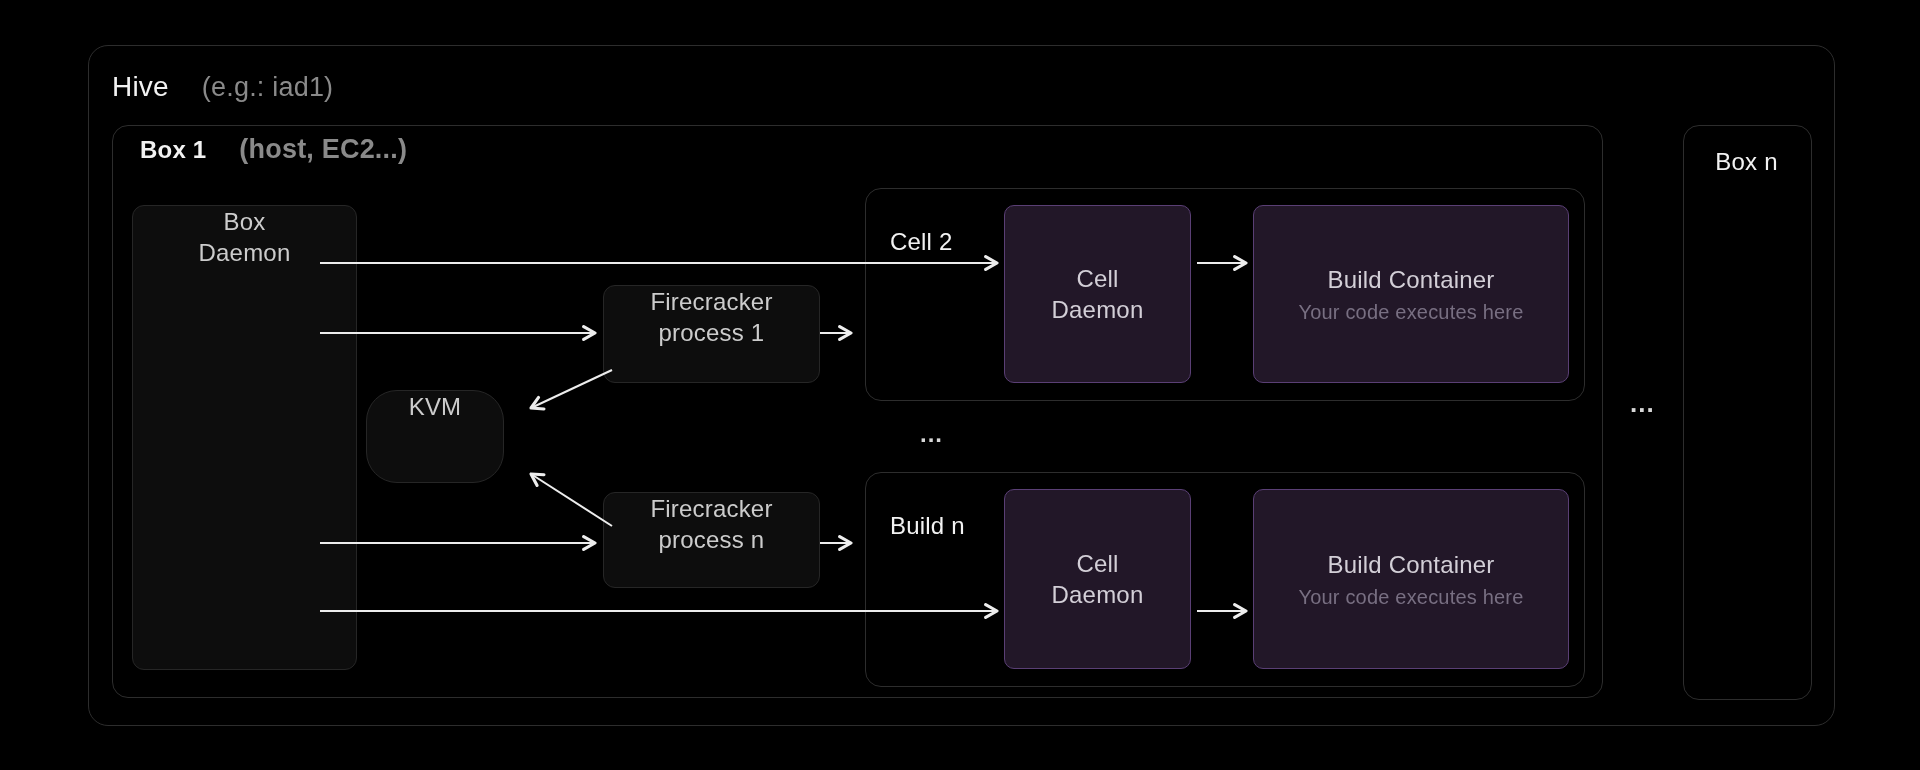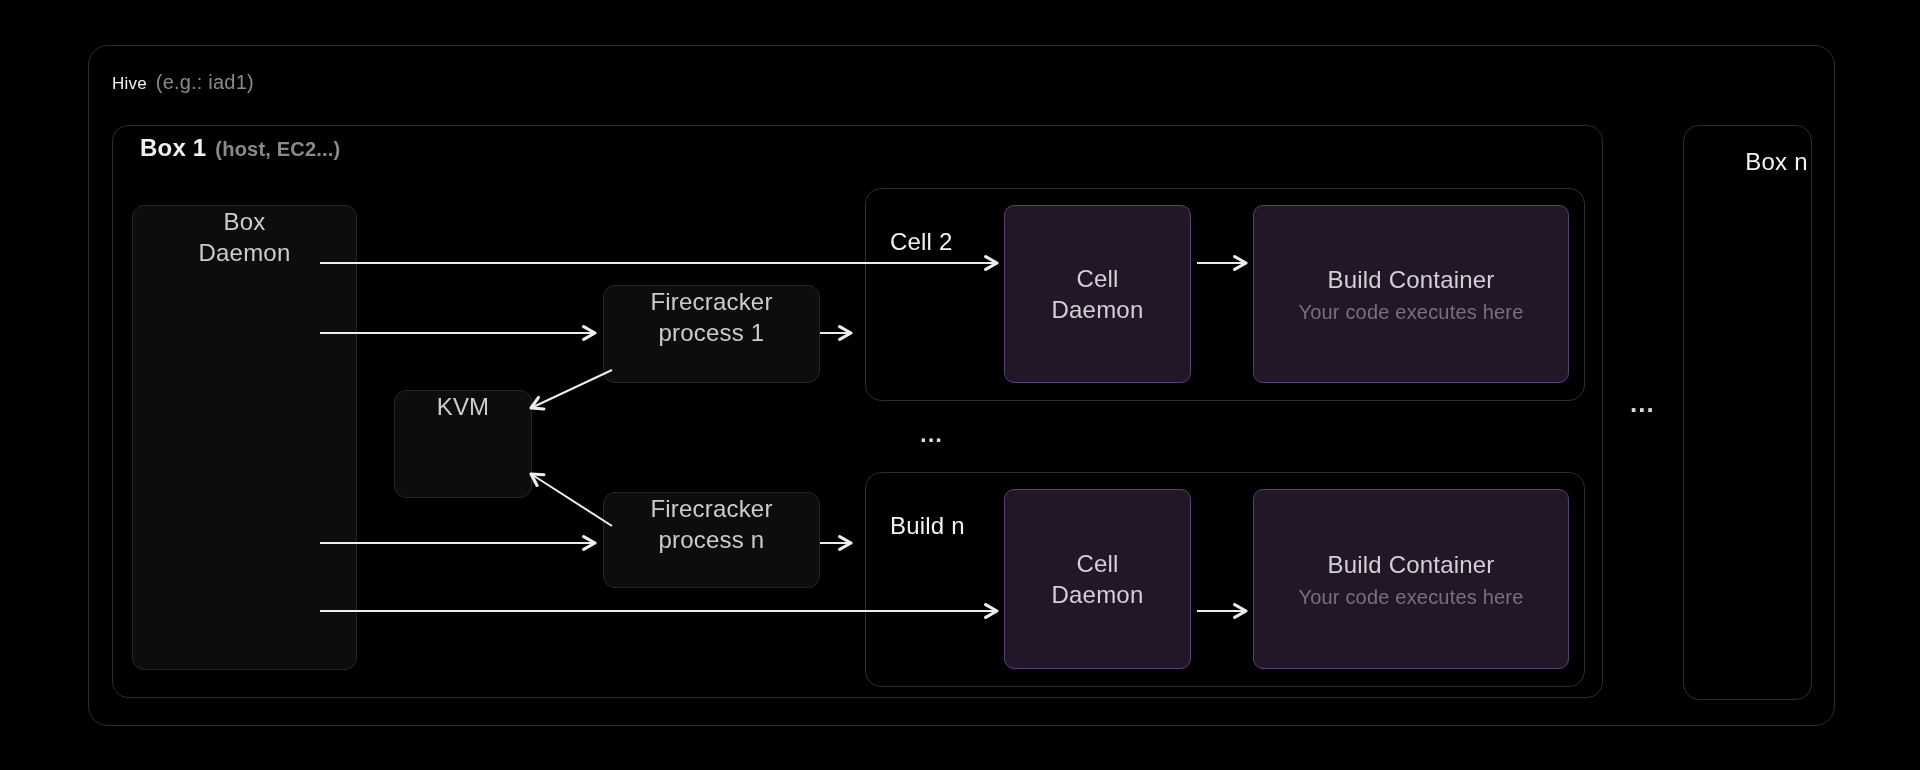--- a/index.html
+++ b/index.html
@@ -4,22 +4,22 @@
 <style>
   html,body{margin:0;padding:0;background:#000;}
   .stage{
     position:relative;width:1920px;height:770px;background:#000;overflow:hidden;
     font-family:"Liberation Sans","DejaVu Sans",sans-serif;
     -webkit-font-smoothing:antialiased;
   }
   .frame{position:absolute;border:1px solid #2d2d2d;border-radius:20px;background:transparent;box-sizing:border-box;}
   .frame.inner{border-radius:16px;}
   .titlerow{position:absolute;display:flex;align-items:baseline;gap:9px;white-space:nowrap;}
-  .title{font-size:17px;color:#f2f2f2;letter-spacing:.2px;}
-  .annot{font-size:20px;color:#8a8a8a;letter-spacing:.2px;}
+  .title{font-size:28px;color:#f2f2f2;letter-spacing:.2px;}
+  .annot{font-size:27px;color:#8a8a8a;letter-spacing:.2px;margin-left:24px;}
   .node{
     position:absolute;box-sizing:border-box;background:#0d0d0d;border:1px solid #262626;border-radius:12px;
     display:flex;flex-direction:column;align-items:center;justify-content:flex-start;
     color:#cccccc;font-size:24px;line-height:31px;text-align:center;letter-spacing:.2px;
   }
   .vm{
     position:absolute;box-sizing:border-box;background:#221728;border:1px solid #5a3f75;border-radius:10px;
     display:flex;flex-direction:column;align-items:center;justify-content:center;
     color:#d3cfd7;font-size:24px;line-height:31px;text-align:center;letter-spacing:.2px;
   }
@@ -40,30 +40,30 @@
     <span class="annot">(e.g.: iad1)</span>
   </div>
 
   <div class="frame inner" style="left:112px;top:125px;width:1491px;height:573px;"></div>
   <div class="titlerow" style="left:140px;top:134px;font-weight:bold;">
     <span class="title" style="font-size:24px;">Box 1</span>
     <span class="annot">(host, EC2...)</span>
   </div>
 
   <div class="frame inner" style="left:1683px;top:125px;width:129px;height:575px;"></div>
-  <div class="cell-label" style="left:1683px;top:148px;width:127px;text-align:center;padding-left:30px;">Box n</div>
+  <div class="cell-label" style="left:1683px;top:148px;width:127px;text-align:center;">Box n</div>
 
   <div class="dots" style="left:1630px;top:398px;">...</div>
 
   <div class="node" style="left:132px;top:205px;width:225px;height:465px;">
     <span>Box</span>
     <span>Daemon</span>
   </div>
 
-  <div class="node" style="left:394px;top:390px;width:138px;height:108px;">
+  <div class="node" style="left:366px;top:390px;width:138px;height:93px;border-radius:31px;">
     <span>KVM</span>
   </div>
 
   <div class="node" style="left:603px;top:285px;width:217px;height:98px;">
     <span>Firecracker</span>
     <span>process 1</span>
   </div>
 
   <div class="node" style="left:603px;top:492px;width:217px;height:96px;">
     <span>Firecracker</span>

